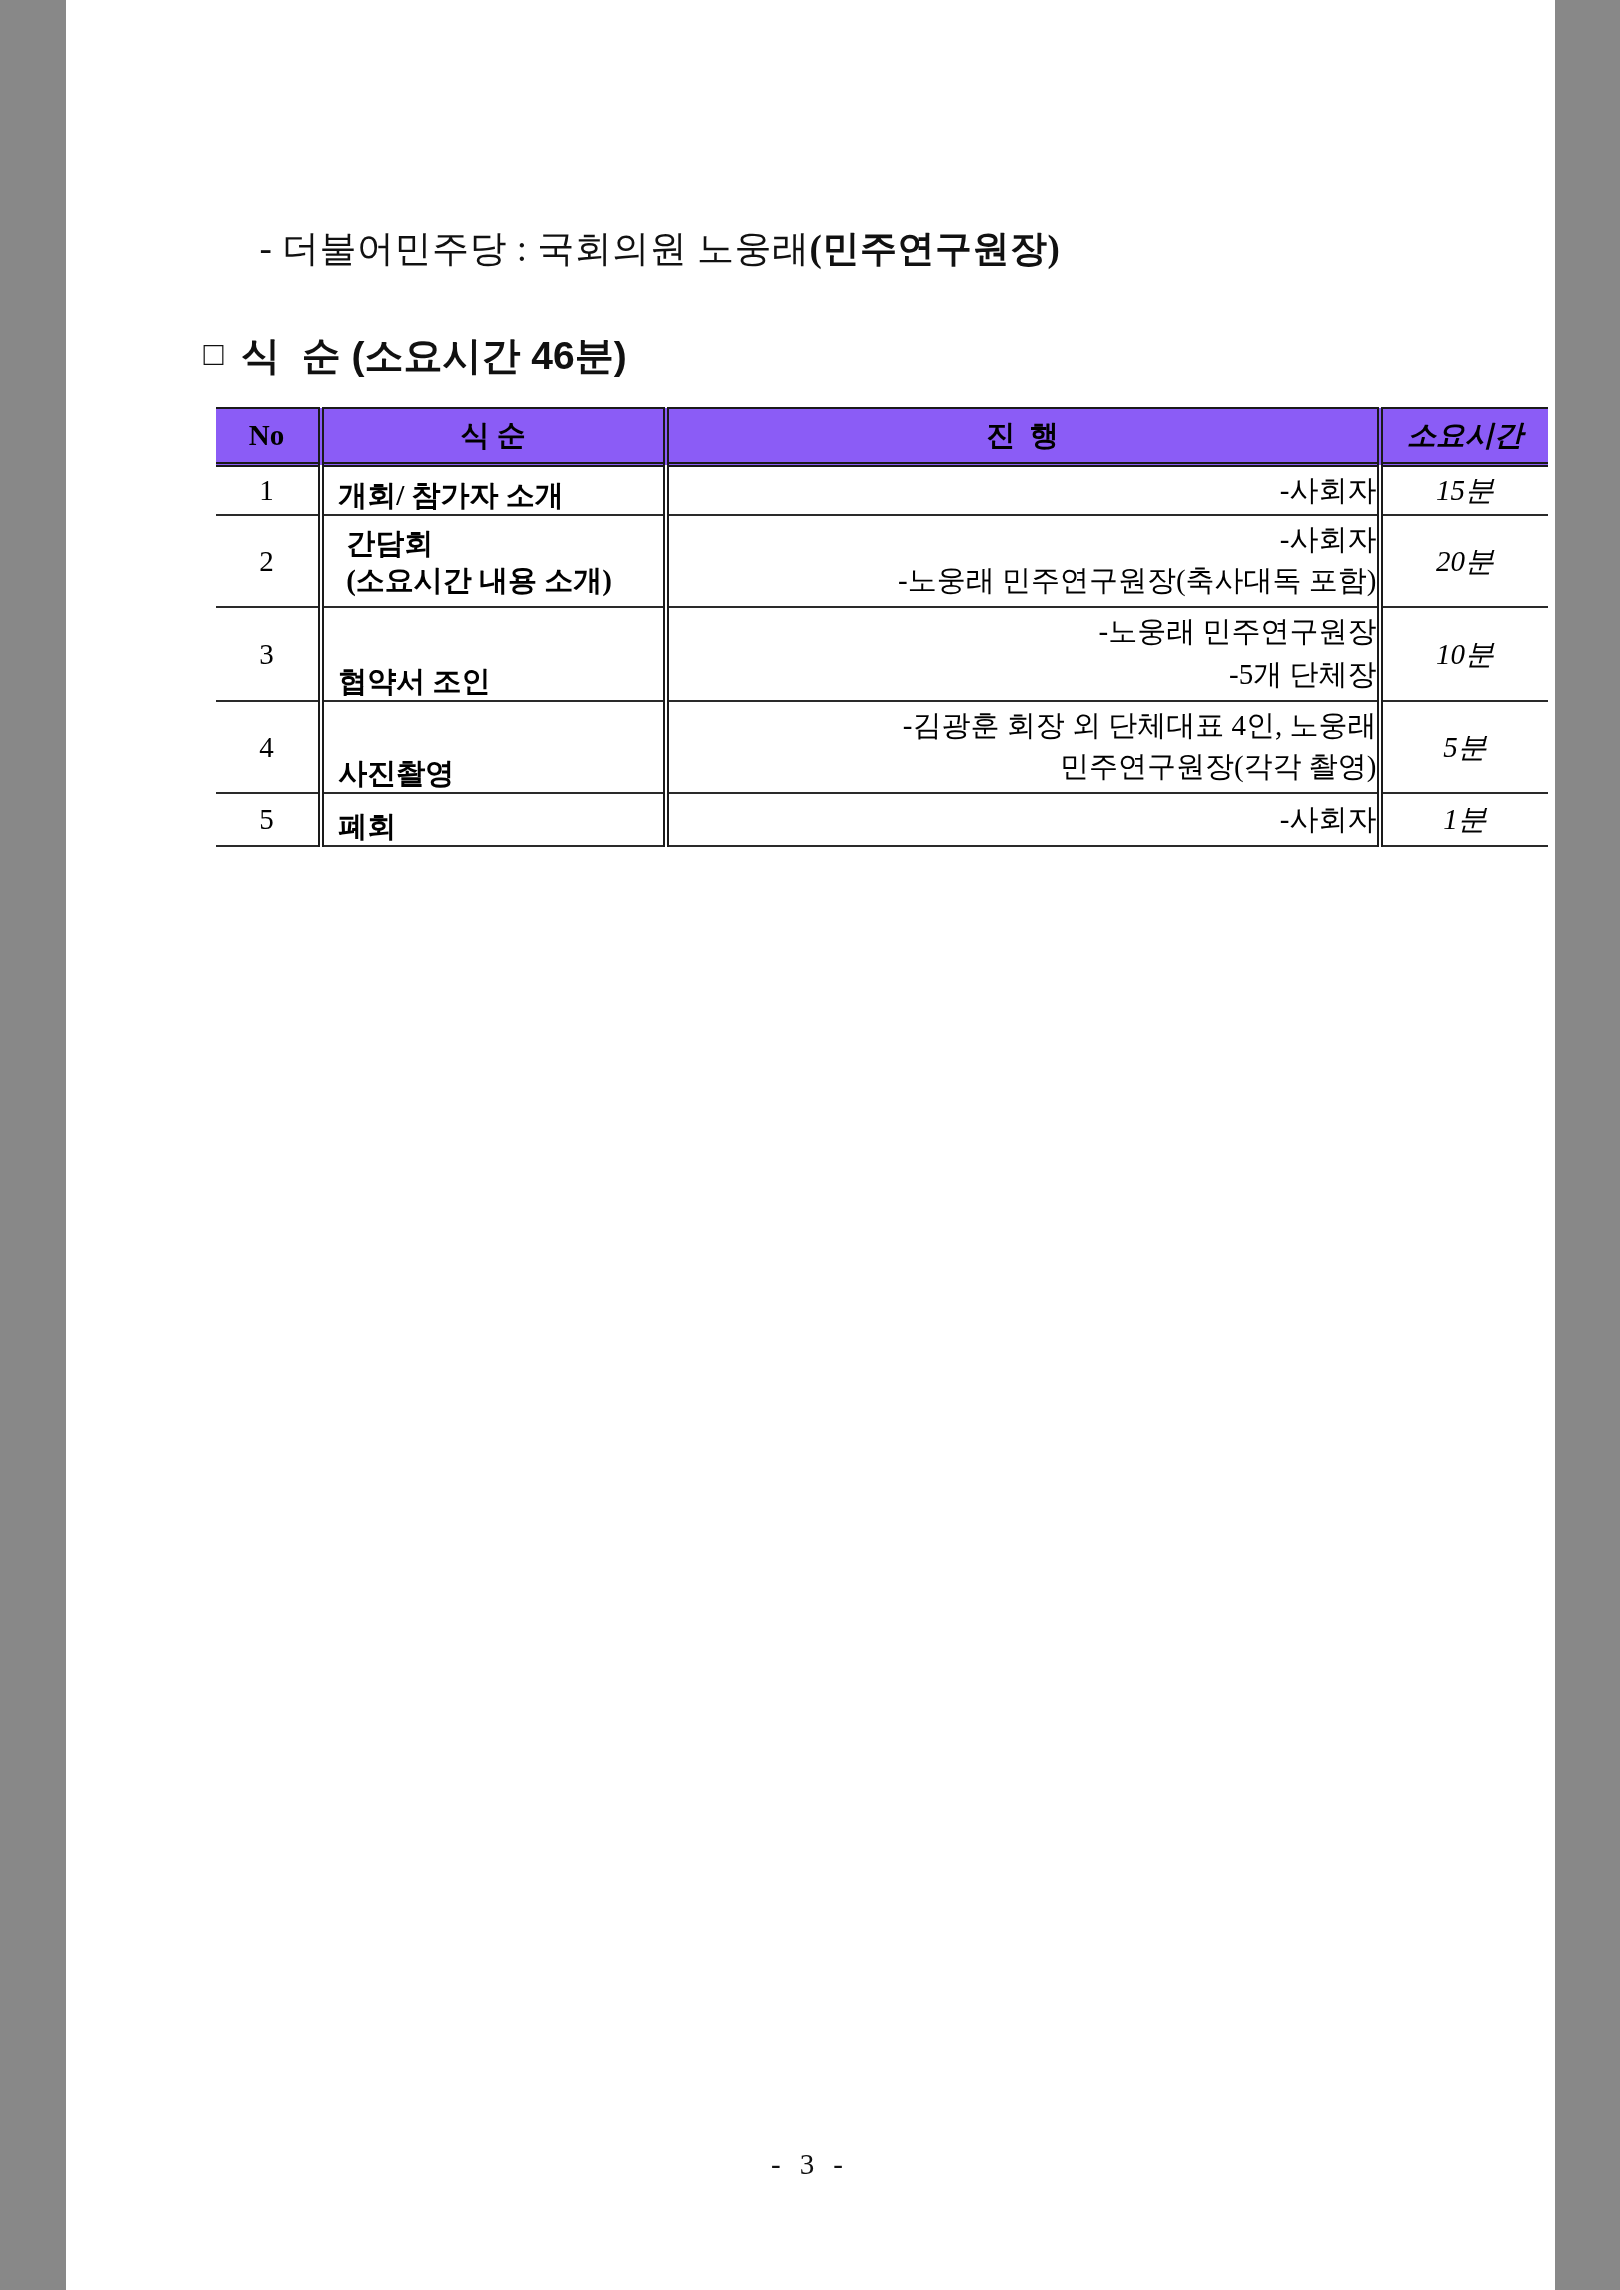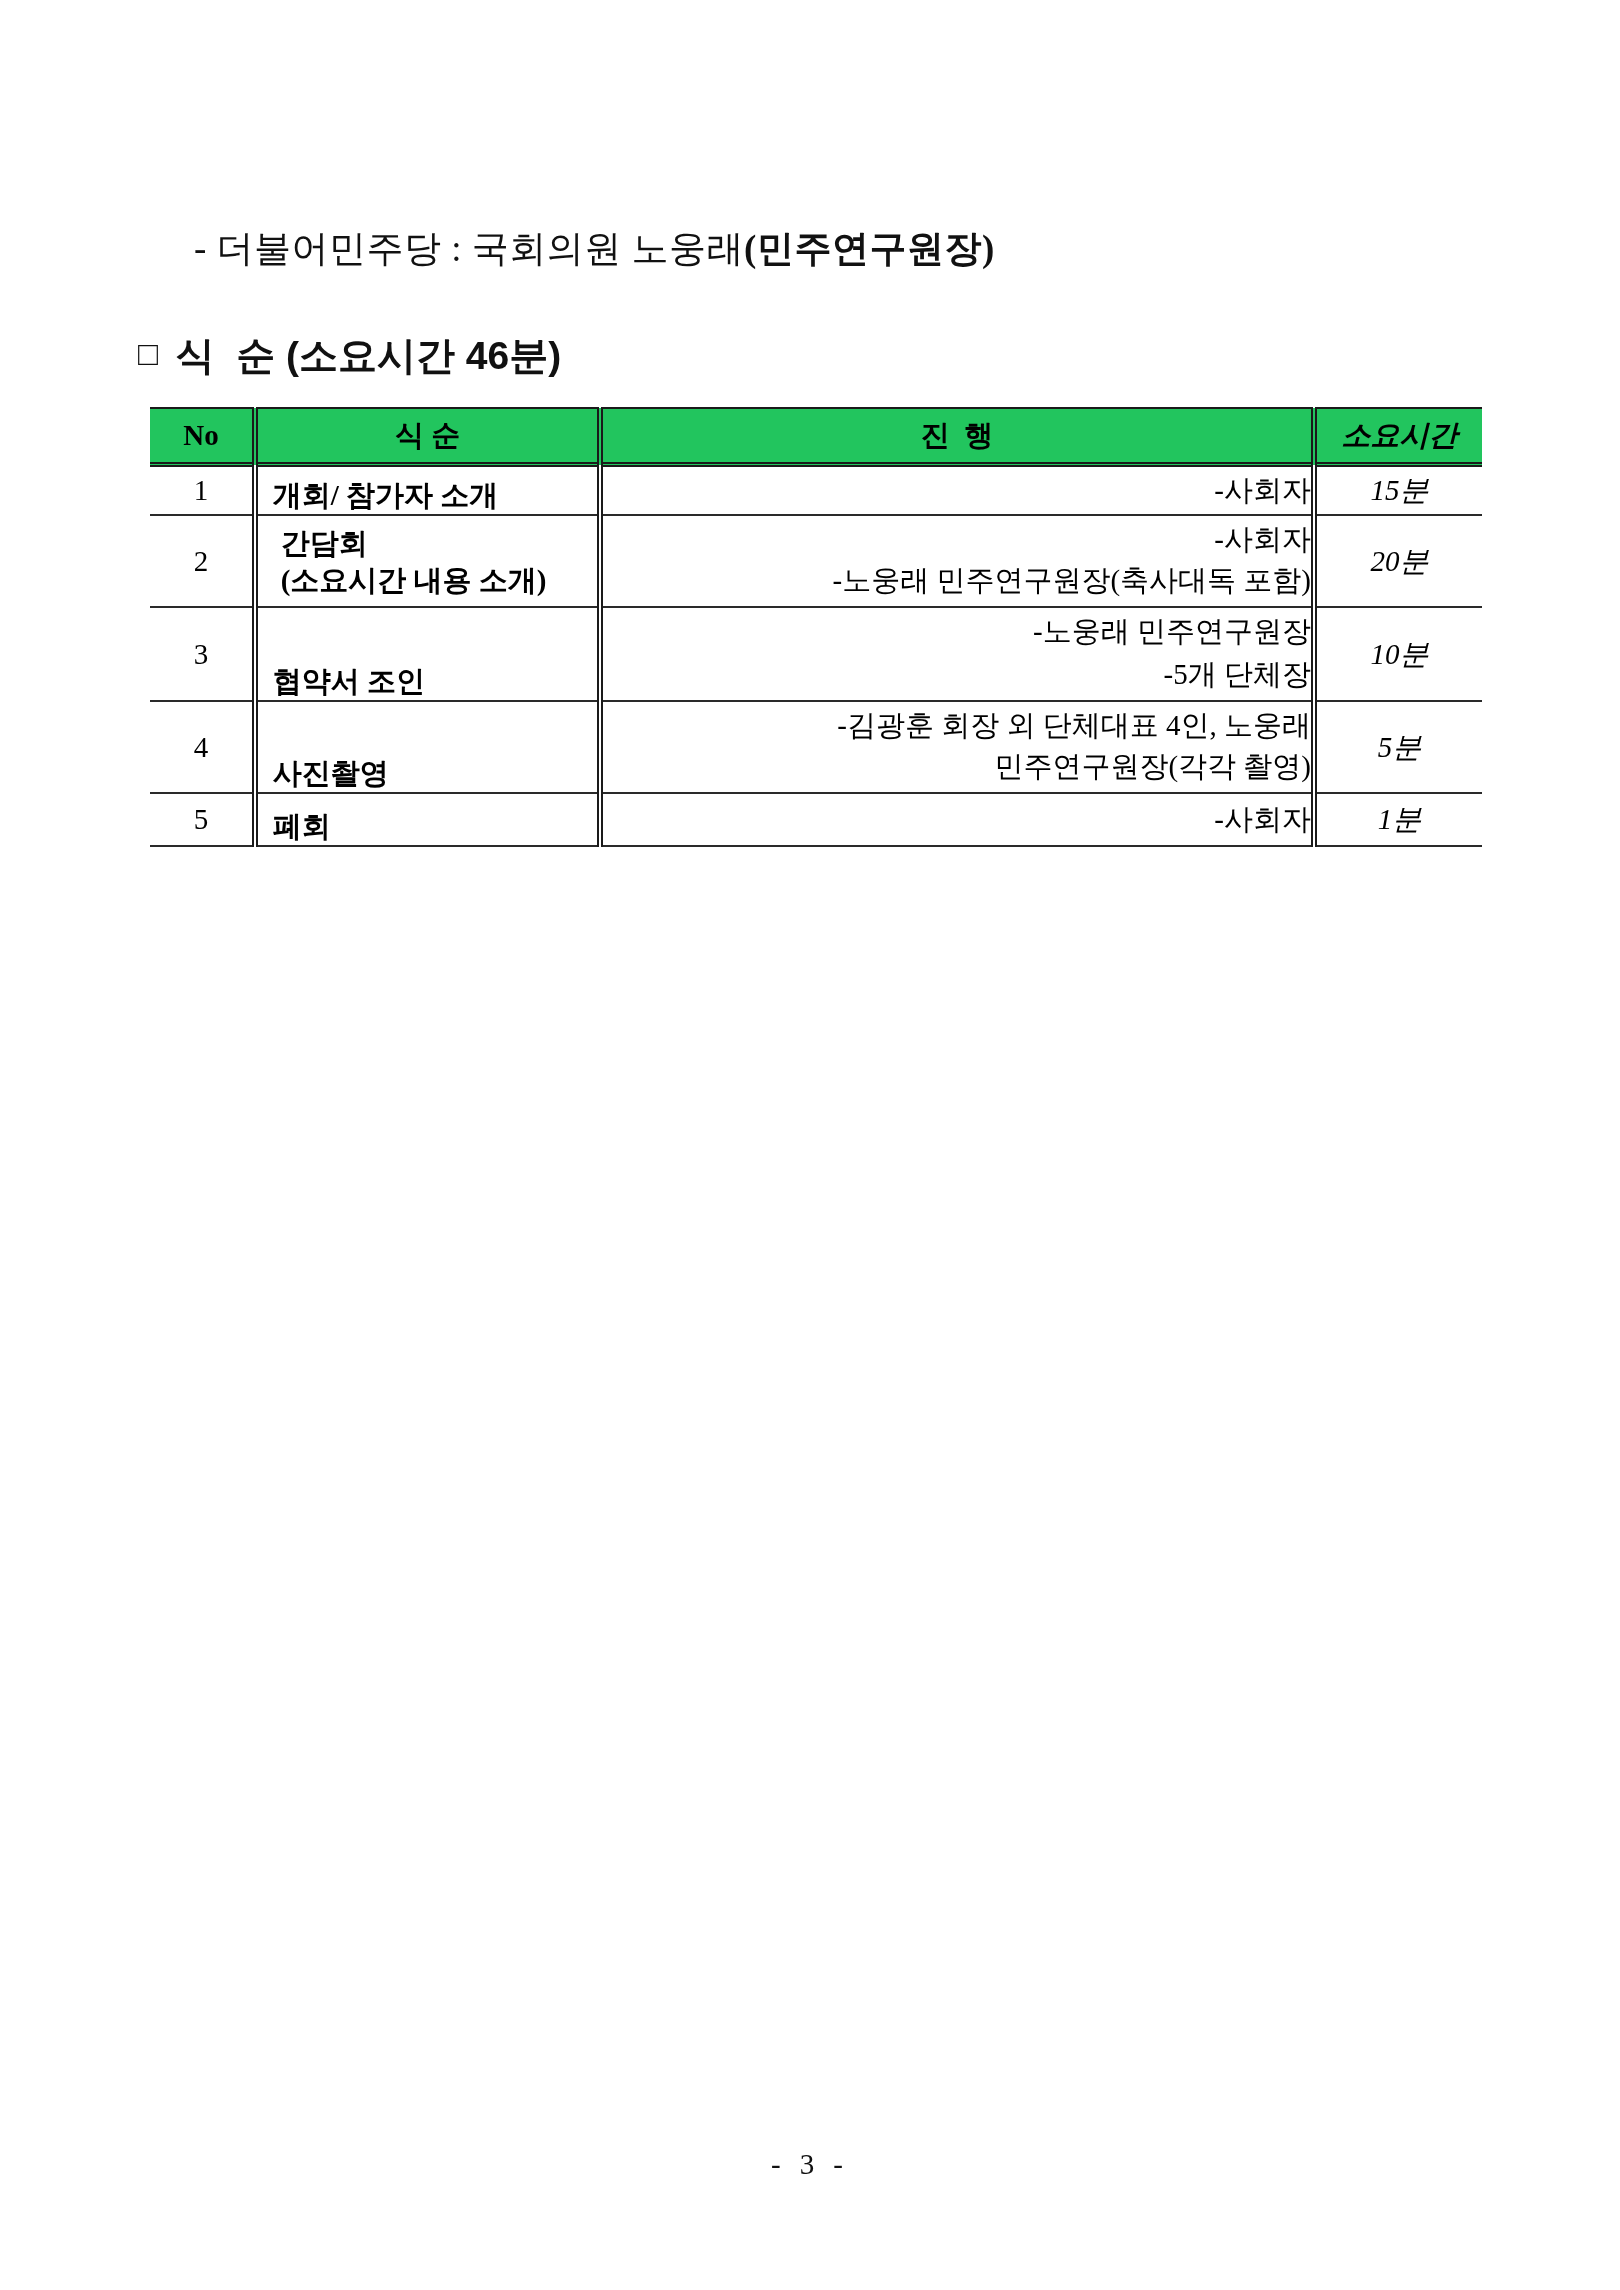--- a/index.html
+++ b/index.html
@@ -1,19 +1,19 @@
 <!DOCTYPE html>
 <html><head>
 <meta charset="utf-8">
 <style>
   * { margin:0; padding:0; box-sizing:border-box; }
   html,body { background:#888; }
   .page {
     position:relative;
-    width:1620px; height:2291px;
+    width:1489px; height:2291px;
     background:#ffffff;
     font-family:"Liberation Serif","DejaVu Serif",serif;
     color:#111;
     margin:0 auto;
     overflow:hidden;
   }
   .pre { white-space:pre; }
 
   
   .intro-line {
@@ -49,21 +49,21 @@
   table.agenda th, table.agenda td {
     padding:0;
     border-right:6.9px double #1a1a1a;
     vertical-align:middle;
   }
   table.agenda th:last-child, table.agenda td:last-child { border-right:none;font-style:italic; }
 
   tr.head th {
     border-top:2px solid #1a1a1a;
     border-bottom:5.9px double #1a1a1a;
-    background:#22c55e;
+    background:#8b5cf6;
     font-weight:bold;
     text-align:left;
   }
   tr.body td { border-bottom:2px solid #2a2a2a; }
 
   
   tr.head  th > .cell { height:53px; }
   tr.rh48  td > .cell { height:47px; }
   tr.rh92  td > .cell { height:90px; }
   tr.rh94  td > .cell { height:92px; }

